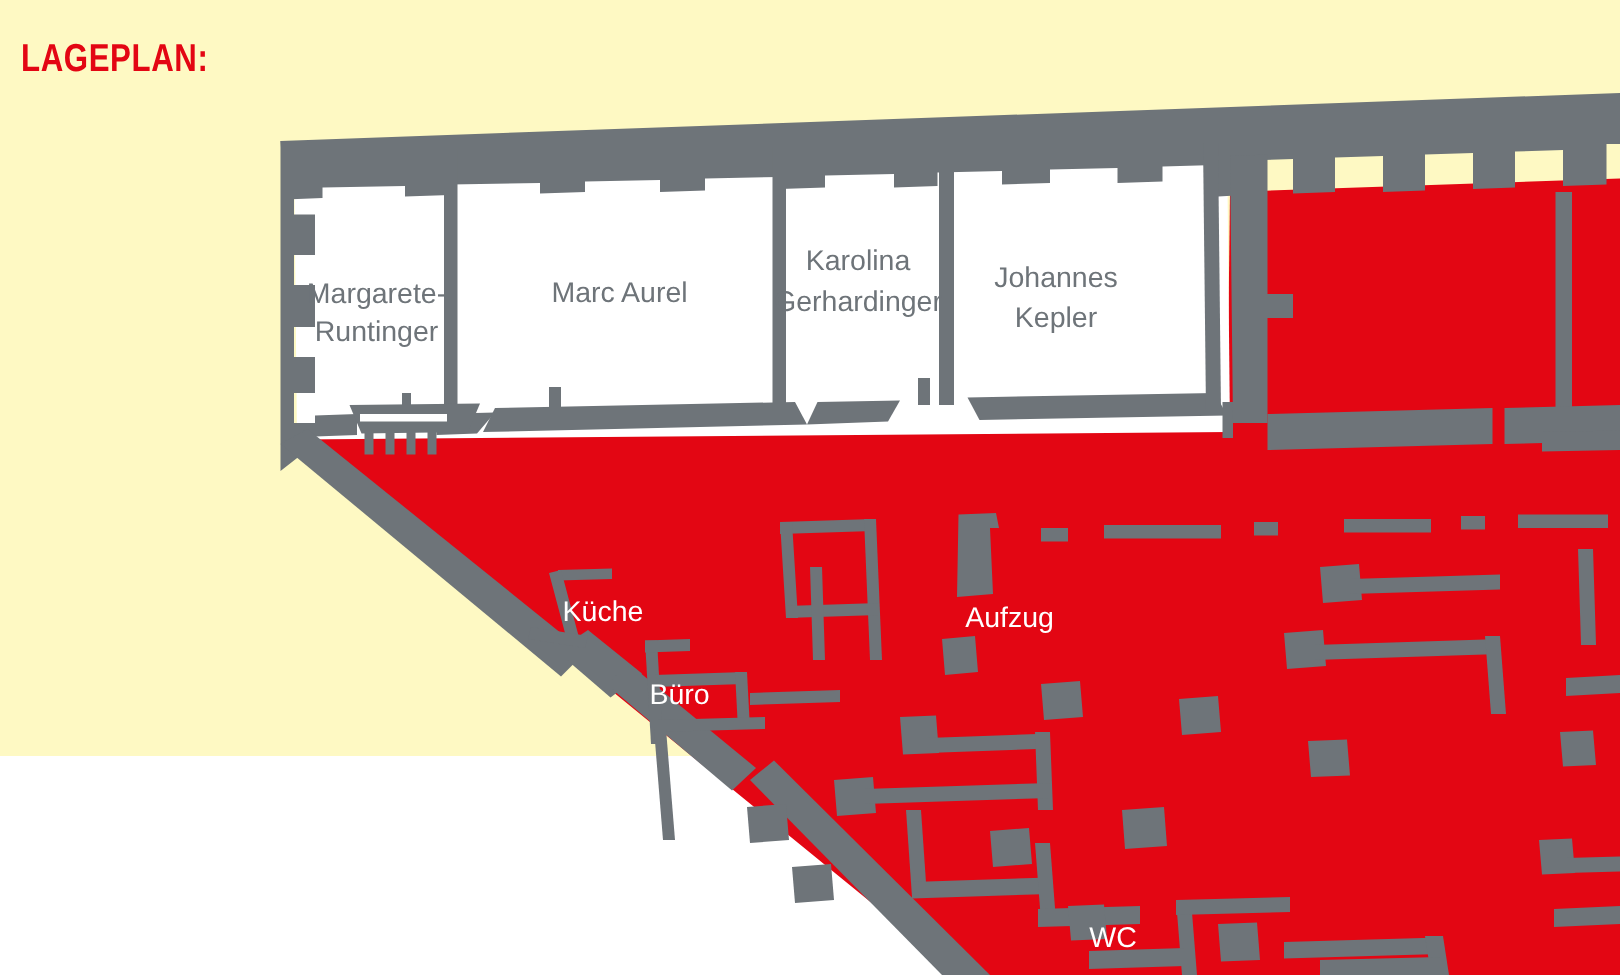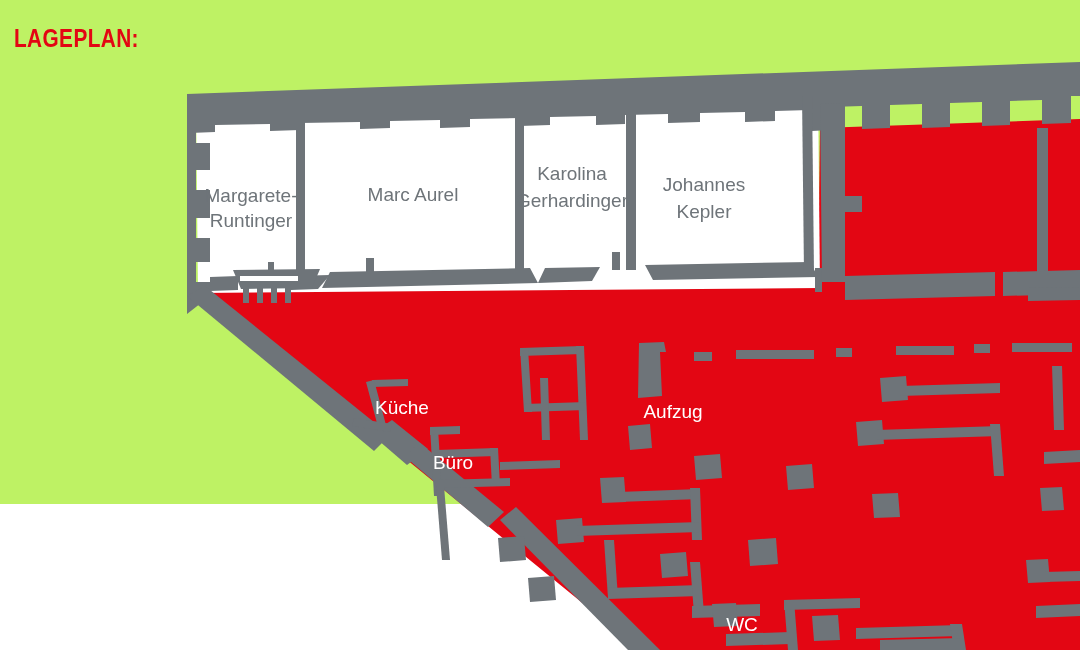--- a/index.html
+++ b/index.html
@@ -10,21 +10,21 @@
   body {
     width: 1080px;
     height: 650px;
     overflow: hidden;
     font-family: "Liberation Sans", sans-serif;
   }
   #root {
     position: relative;
     width: 1080px;
     height: 504px;
-    background: #bef264;
+    background: #fef9c3;
   }
   #plan-title {
     position: absolute;
     left: 14px;
     top: 25px;
     font-family: "Liberation Sans", sans-serif;
     font-weight: bold;
     font-size: 26px;
     letter-spacing: 0.5px;
     color: #e30613;

